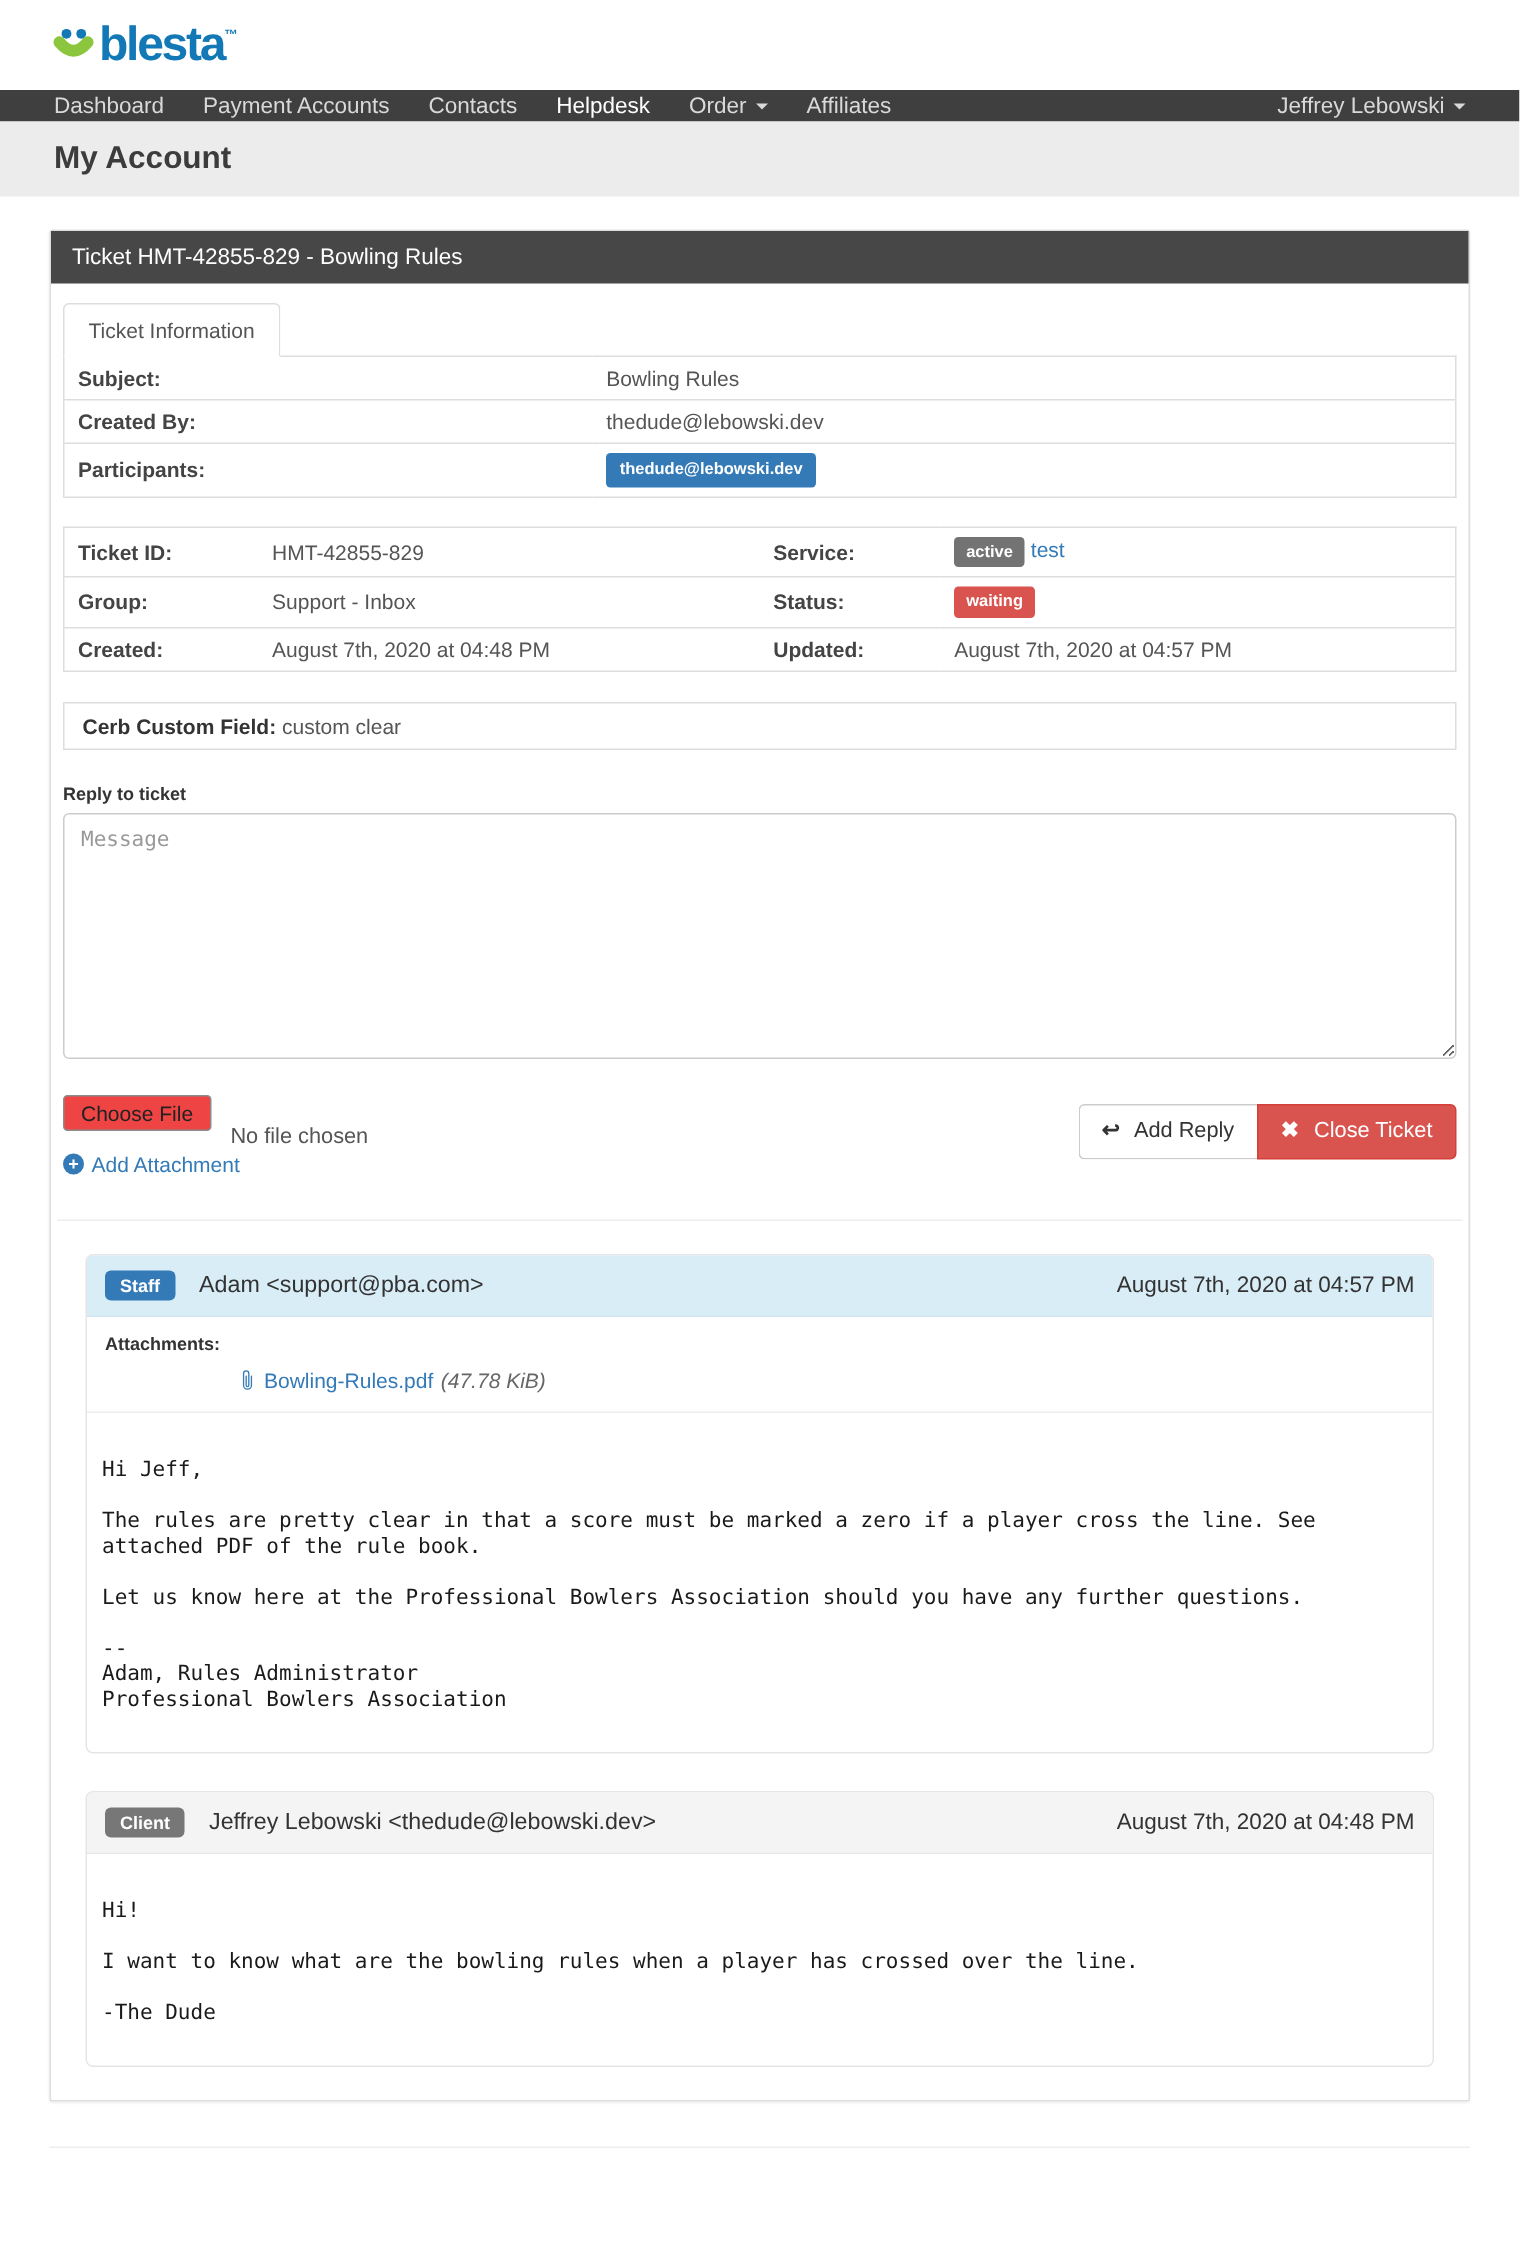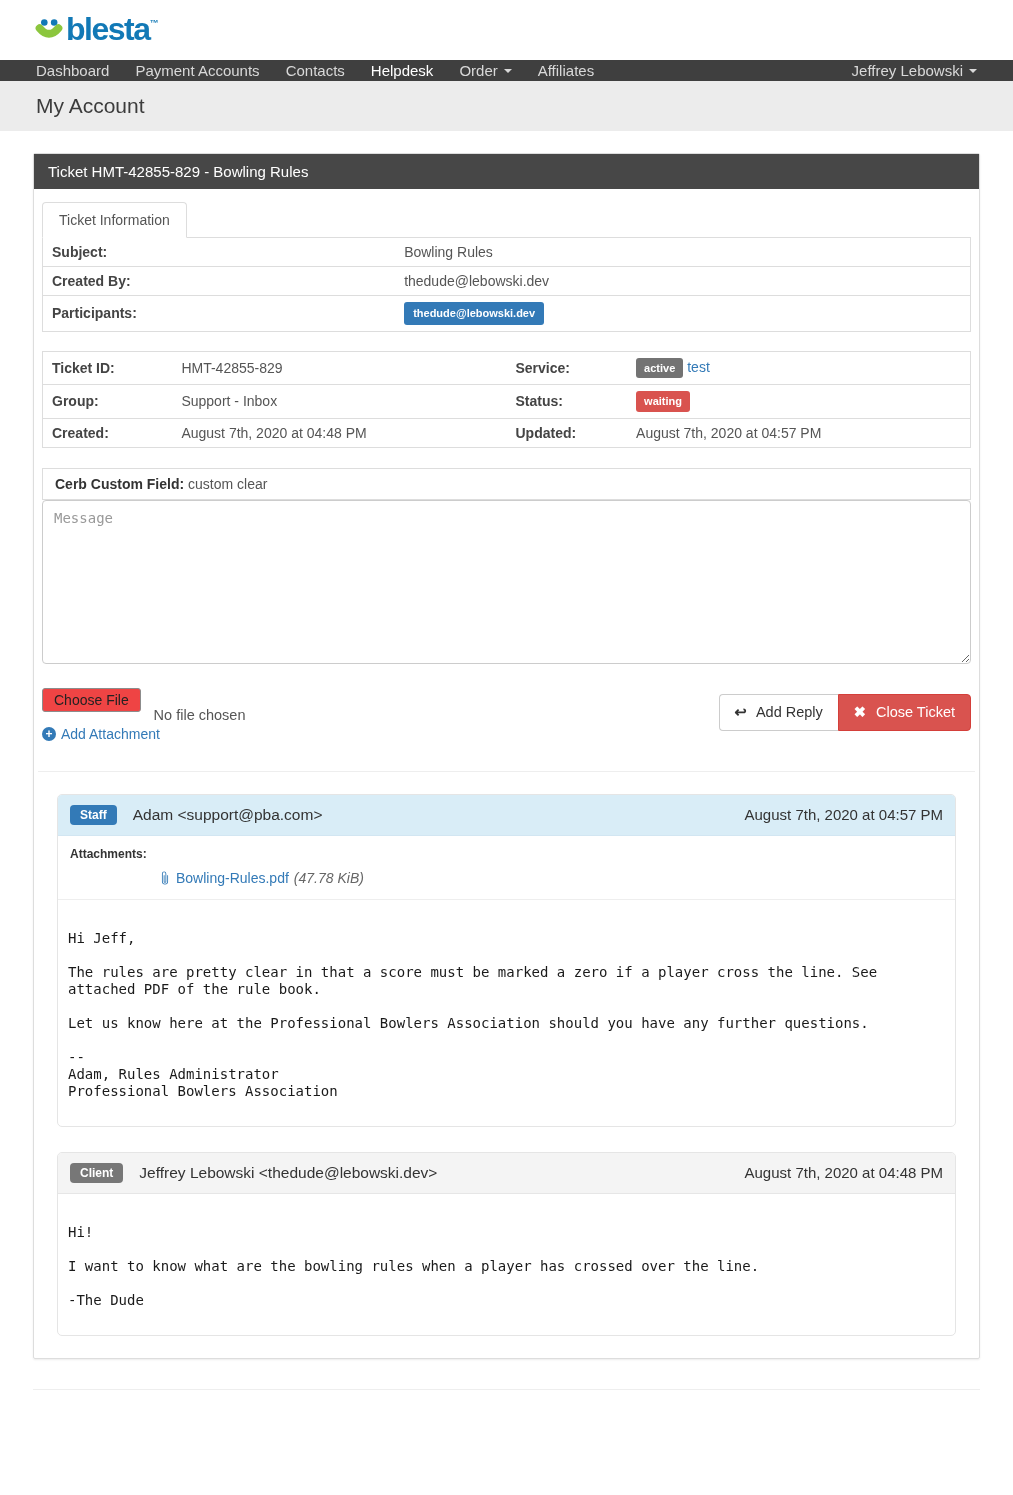--- a/index.html
+++ b/index.html
@@ -19,21 +19,21 @@
   
   .navbar { height:21px; background:#3f3f3f; display:flex; align-items:stretch; padding:0 23px; }
   .nav-item { display:flex; align-items:center; padding:0 13px; color:#d9d9d9; font-size:15px; cursor:pointer; }
   .nav-item.active { color:#ffffff; }
   .nav-right { margin-left:auto; }
   .caret { display:inline-block; width:0; height:0; margin-left:6px;
     border-left:4px solid transparent; border-right:4px solid transparent; border-top:4px solid currentColor; }
 
   
   .title-band { background:#ececec; padding:13px 0 13px 36px; }
-  .page-title { font-size:21px; font-weight:400; color:#3c3c3c; margin:0; }
+  .page-title { font-size:21px; font-weight:700; color:#3c3c3c; margin:0; }
 
   
   .card { margin:22px 33px 0 33px; border:1px solid #ddd; border-radius:2px; box-shadow:0 1px 2px rgba(0,0,0,.08); }
   .card-header { background:#474747; color:#fff; font-size:15px; padding:9px 14px; }
   .card-body { padding:8px 8px 22px 8px; }
 
   
   .tab { display:inline-block; padding:9px 16px; font-size:14px; color:#555; background:#fff;
     border:1px solid #ddd; border-bottom:1px solid #fff; border-radius:4px 4px 0 0;
     position:relative; top:1px; z-index:2; margin-top:4px; cursor:pointer; }
@@ -193,20 +193,21 @@
         <td class="v2">August 7th, 2020 at 04:57 PM</td>
       </tr>
     </tbody>
       </table>
 
     <div class="custom-field-box">
       <span class="cf-label">Cerb Custom Field:</span>
       <span> custom clear</span>
     </div>
 
+    <div class="reply-label">Reply to ticket</div>
     <textarea class="reply-box" placeholder="Message" style=""></textarea>
 
     <div class="file-actions-row">
       <div>
         <div>
           <button class="file-btn">Choose File</button>
           <span class="no-file">No file chosen</span>
         </div>
         <a class="add-attachment">
           <span class="plus-circle">+</span>

